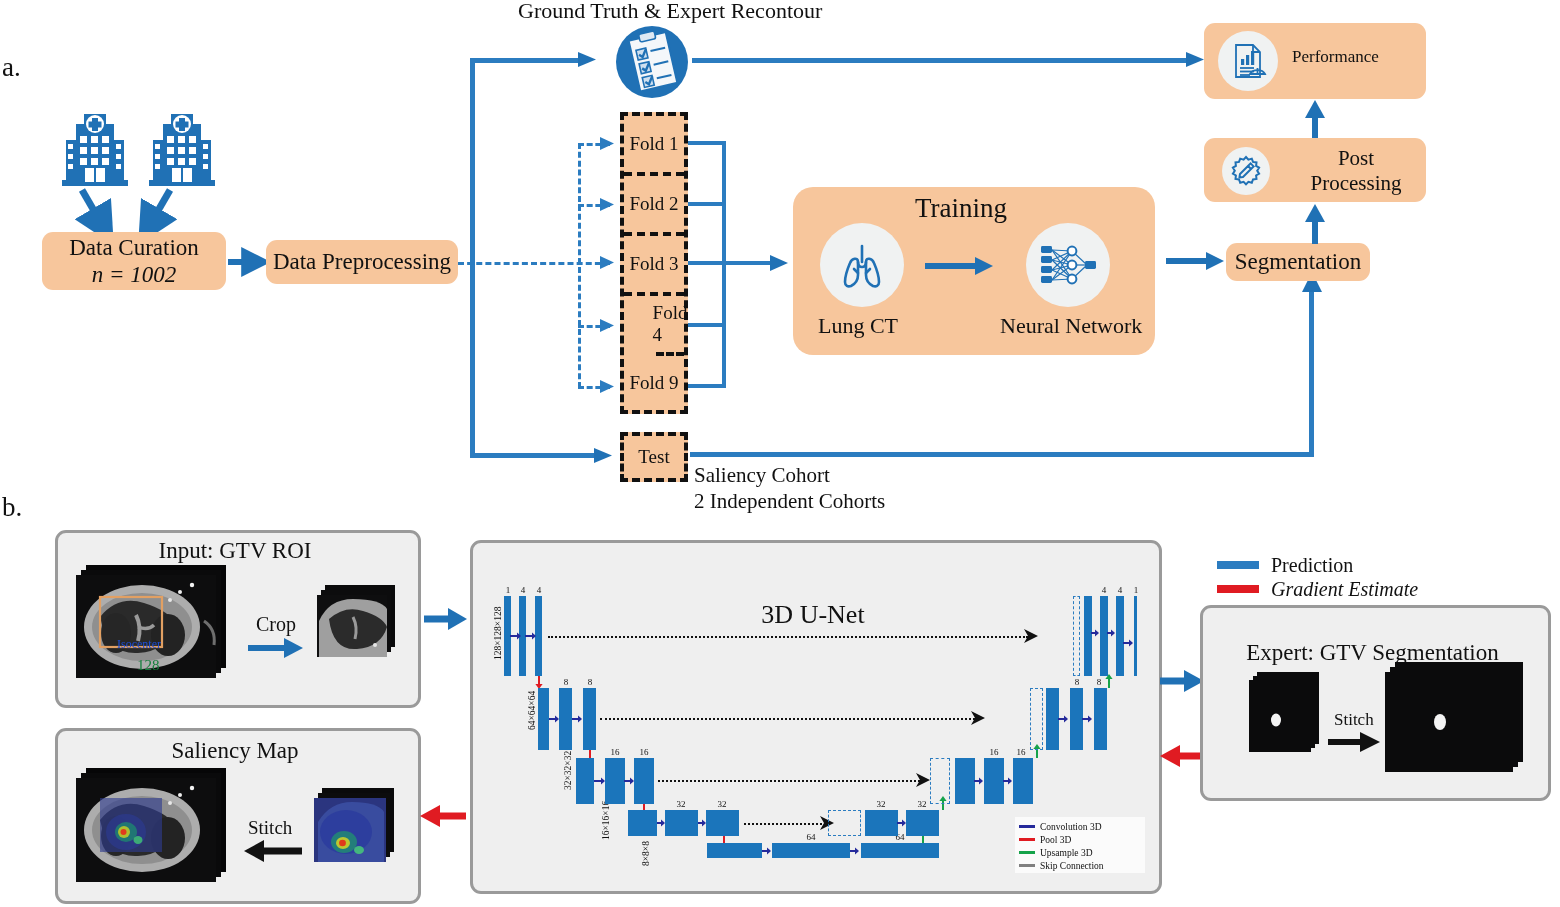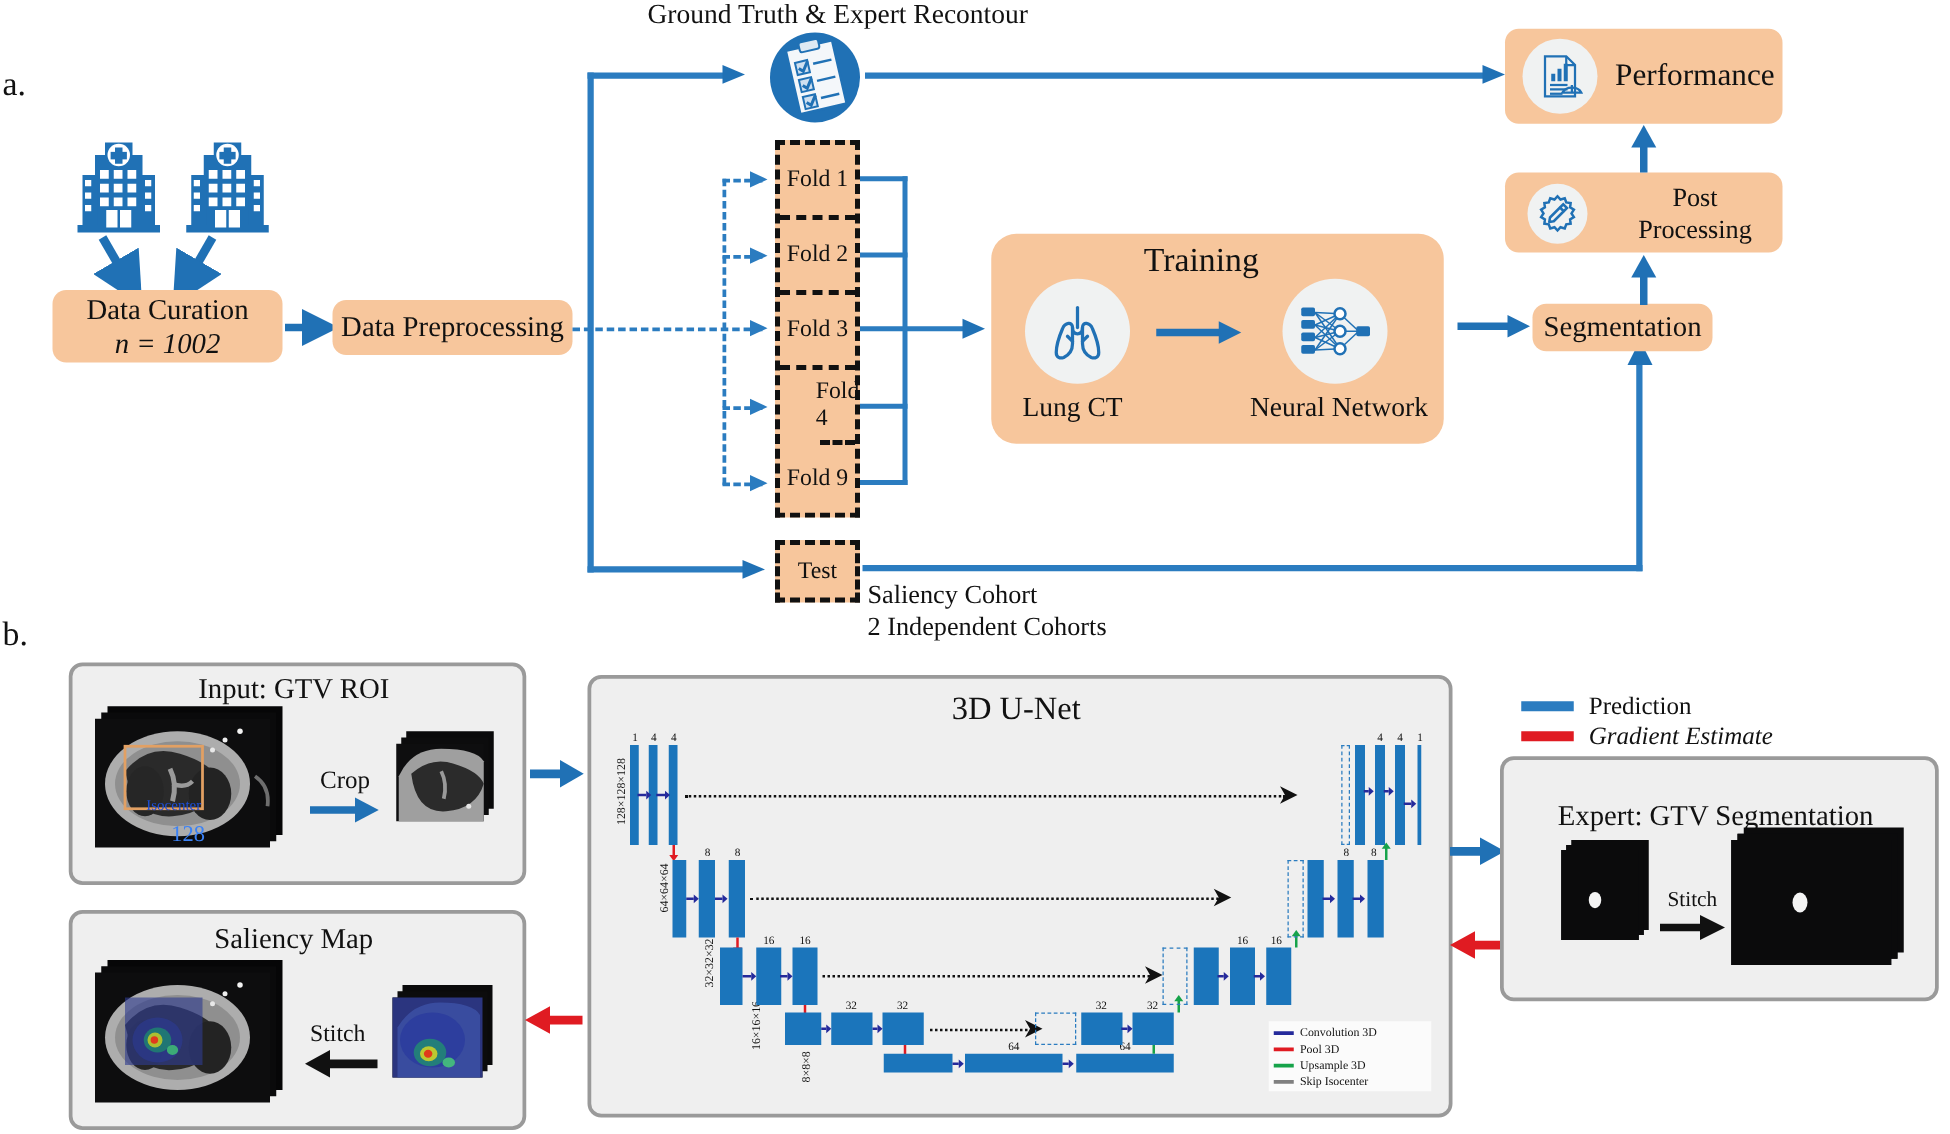--- a/index.html
+++ b/index.html
@@ -13,21 +13,21 @@
   .dash-box{background:#f7c69c;border:3px dashed #111;display:flex;align-items:center;justify-content:center;}
   .fold-lbl{font-size:19px;}
   .bline{background:#2b7cc0;}
   .bline-v{background:#2b7cc0;}
   .dline-h{border-top:3px dashed #2b7cc0;}
   .dline-v{border-left:3px dashed #2b7cc0;}
   .iconcirc{background:#f0f2f2;border-radius:50%;display:flex;align-items:center;justify-content:center;}
   .gbox{background:#efefef;border:3px solid #9a9a9a;border-radius:11px;}
   .gbox-title{font-size:23px;text-align:center;}
   .small-lbl{font-size:17px;}
-  .unet-title{font-size:26px;}
+  .unet-title{font-size:26px;margin-top:48px;}
   .ub{background:#1b75bb;}        
   .ub-out{background:#1b75bb;}
   .ublabel{font-size:9px;color:#111;font-family:"Liberation Serif",serif;text-align:center;}
   .uvlabel{font-size:9.5px;color:#111;font-family:"Liberation Serif",serif;
            transform:rotate(-90deg);transform-origin:left top;white-space:nowrap;}
   .uskip{border-top:2px dotted #111;}
   .uempty{border:1px dashed #2b7cc0;}
   .legend-txt{font-size:9.5px;font-family:"Liberation Serif",serif;}
   .legbox{background:#fbfbfb;}
   .leg2-txt{font-size:20px;}
@@ -385,21 +385,21 @@
         <rect x="13" y="18" width="3.2" height="6"></rect>
         <rect x="18" y="14" width="3.2" height="10"></rect>
         <rect x="23" y="10" width="3.2" height="14"></rect>
       </g>
     <g fill="none" stroke="#2071b5" stroke-width="1.8">
       <path d="M22 33 a8 6 0 0 1 15 0z"></path>
         <line x1="29.5" y1="27" x2="29.5" y2="33"></line>
     </g>
   </svg>
 </div>
-<div class="abs" style="left:1292px;top:47px;font-size:25px;">Performance</div>
+<div class="abs" style="left:1292px;top:47px;font-size:17px;">Performance</div>
 
 <div class="abs panel-letter" style="left:2px;top:492px;">b.</div>
 
 <div class="abs gbox" style="left:55px;top:530px;width:360px;height:172px;"></div>
 <div class="abs gbox-title" style="left:55px;top:538px;width:360px;">Input: GTV ROI</div>
 
 <div class="abs" style="left:72px;top:565px;">
   <svg width="160" height="118">
     <rect x="14" y="0" width="140" height="103" fill="#060607"></rect>
     <rect x="9" y="5" width="140" height="103" fill="#0a0a0b"></rect>
@@ -414,21 +414,21 @@
       <path d="M62 52 q10 4 16 -2" stroke="#9a9a9a" stroke-width="3.5" fill="none"></path>
       <circle cx="116" cy="10" r="2.2" fill="#f2f2f2"></circle>
         <circle cx="104" cy="17" r="2" fill="#ededed"></circle>
         <circle cx="94" cy="25" r="2" fill="#e8e8e8"></circle>
       <path d="M128 46 q12 8 10 24" stroke="#6e6e6e" stroke-width="3" fill="none"></path>
       <rect x="24" y="22" width="62" height="50" fill="none" stroke="#e2a063" stroke-width="2.2"></rect>
     </g>
   </svg>
 </div>
 <div class="abs small-lbl" style="left:117px;top:637px;color:#1d4ed8;font-size:12px;">Isocenter</div>
-<div class="abs small-lbl" style="left:137px;top:657px;color:#3b82f6;font-size:18px;">128</div>
+<div class="abs small-lbl" style="left:137px;top:657px;color:#15803d;font-size:15px;">128</div>
 <div class="abs" style="left:256px;top:613px;font-size:20px;">Crop</div>
 <div class="abs" style="left:248px;top:637px;">
   <svg width="56" height="22">
       <line x1="0" y1="11" x2="38" y2="11" stroke="#2071b5" stroke-width="6"></line>
       <path d="M36,1 L55,11 L36,21 z" fill="#2071b5"></path>
     </svg>
 </div>
 <div class="abs" style="left:315px;top:585px;">
   <svg width="86" height="80">
     <rect x="10" y="0" width="70" height="62" fill="#0a0a0b"></rect>
@@ -743,21 +743,21 @@
   <div style="display:flex;align-items:center;gap:5px;height:13px;">
     <span style="width:16px;height:3px;background:#e01b22;display:inline-block;"></span>
     <span class="legend-txt">Pool 3D</span>
     </div>
   <div style="display:flex;align-items:center;gap:5px;height:13px;">
     <span style="width:16px;height:3px;background:#16a34a;display:inline-block;"></span>
     <span class="legend-txt">Upsample 3D</span>
     </div>
   <div style="display:flex;align-items:center;gap:5px;height:13px;">
     <span style="width:16px;height:3px;background:#808080;display:inline-block;"></span>
-    <span class="legend-txt">Skip Isocenter</span>
+    <span class="legend-txt">Skip Connection</span>
     </div>
 </div>
 
 <div class="abs" style="left:1217px;top:553px;">
   <div style="display:flex;align-items:center;gap:12px;height:24px;">
     <span style="width:42px;height:8px;background:#2b7cc0;display:inline-block;"></span>
     <span class="leg2-txt">Prediction</span>
   </div>
   <div style="display:flex;align-items:center;gap:12px;height:24px;font-style:italic;">
     <span style="width:42px;height:8px;background:#e01b22;display:inline-block;"></span>

